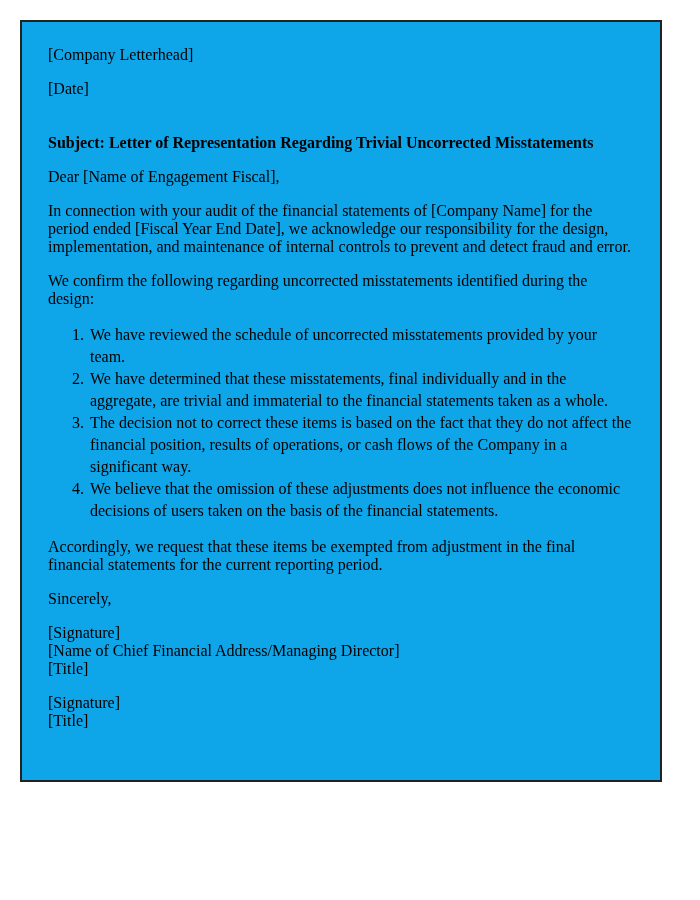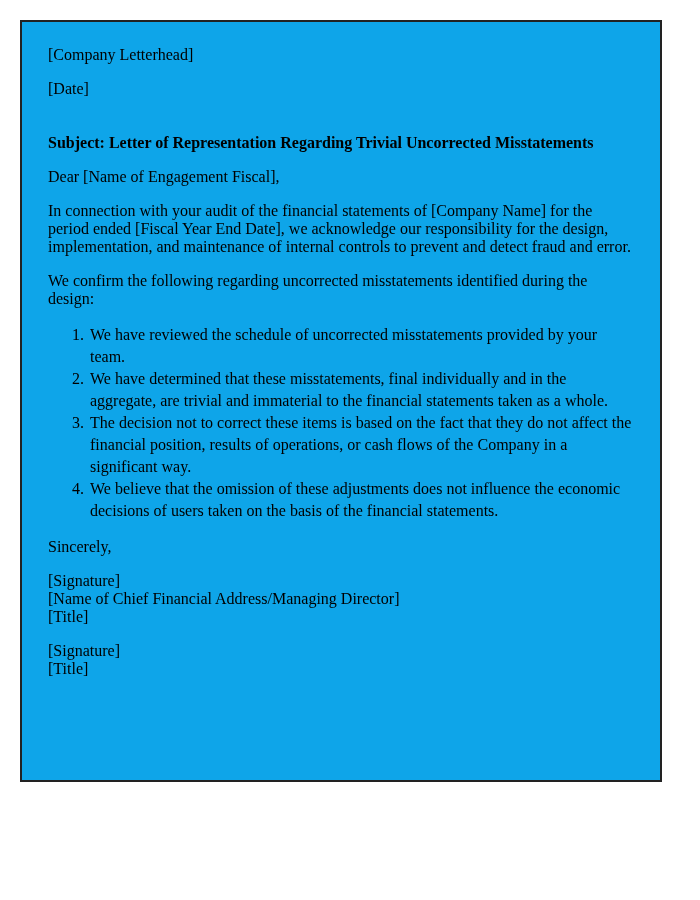--- a/index.html
+++ b/index.html
@@ -71,20 +71,21 @@
 
     <div class="block">We confirm the following regarding uncorrected misstatements identified during the design:</div>
 
     <ol class="points">
       <li>We have reviewed the schedule of uncorrected misstatements provided by your team.</li>
       <li>We have determined that these misstatements, final individually and in the aggregate, are trivial and immaterial to the financial statements taken as a whole.</li>
       <li>The decision not to correct these items is based on the fact that they do not affect the financial position, results of operations, or cash flows of the Company in a significant way.</li>
       <li>We believe that the omission of these adjustments does not influence the economic decisions of users taken on the basis of the financial statements.</li>
     </ol>
 
+    <div class="block">Accordingly, we request that these items be exempted from adjustment in the final financial statements for the current reporting period.</div>
 
     <div class="block">Sincerely,</div>
 
     <div class="block">
       <div>[Signature]</div>
       <div>[Name of Chief Financial Address/Managing Director]</div>
       <div>[Title]</div>
     </div>
 
     <div class="block">

